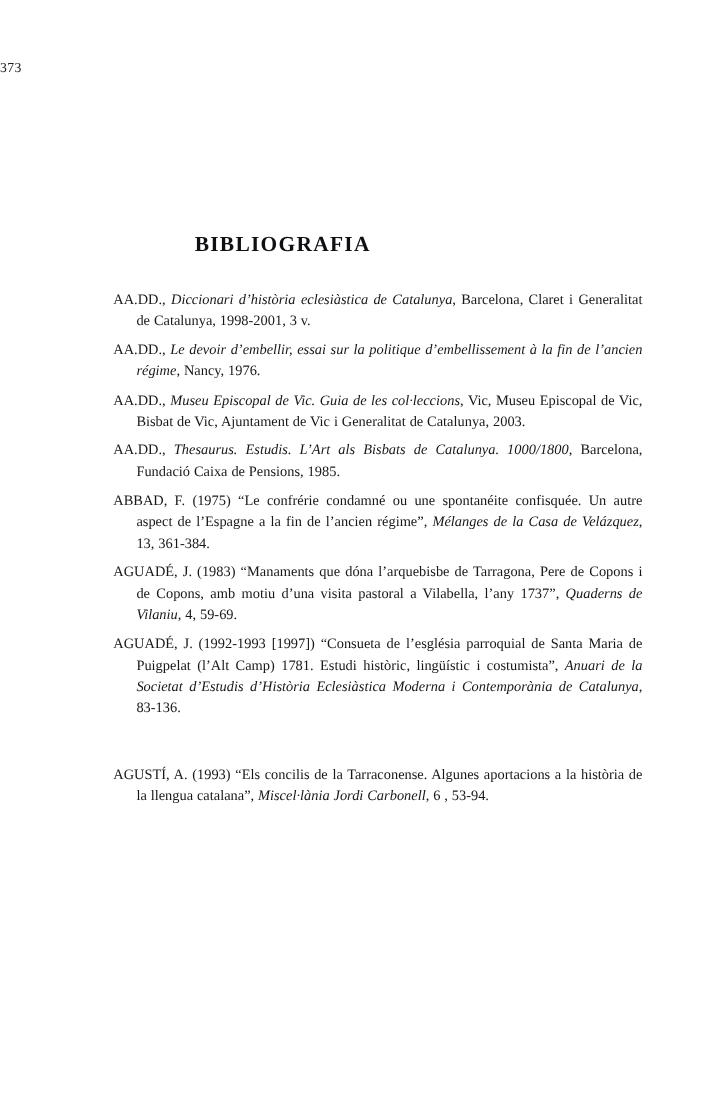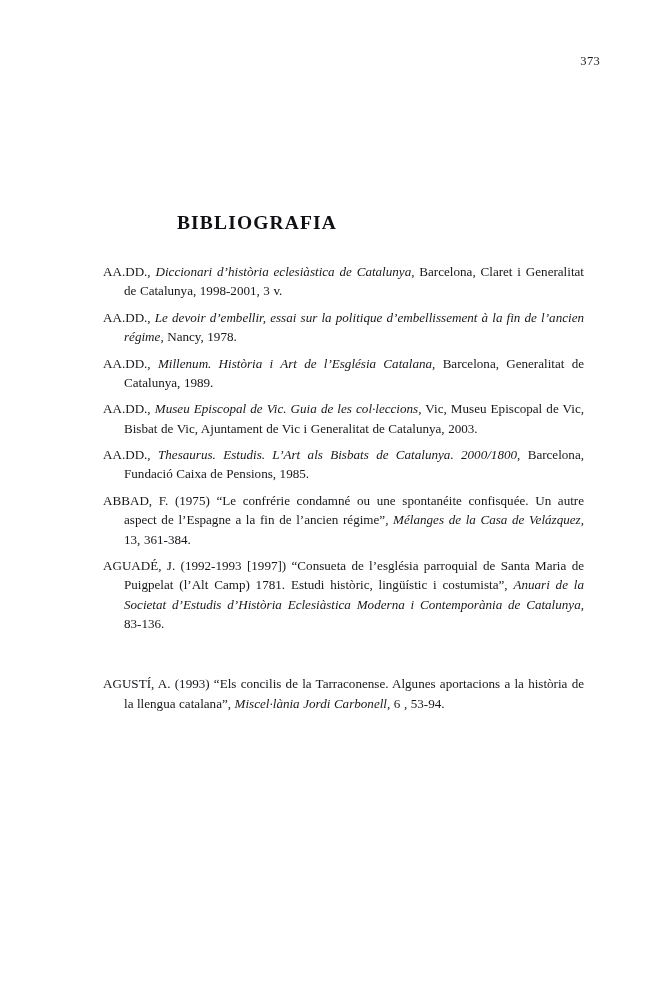--- a/index.html
+++ b/index.html
@@ -23,21 +23,20 @@
     height: 999px;
     box-sizing: border-box;
   }
 
   
   .folio {
     position: absolute;
     top: 54px;
     left: 0;
     width: 600px;
-    text-align: right;
     font-size: 12.5px;
     letter-spacing: 0.3px;
     color: #1b1a1e;
   }
 
   
   .page-title {
     position: absolute;
     top: 172px;
     left: 0;
@@ -85,22 +84,22 @@
 <body>
 
 <div class="page">
 
   <div class="folio">373</div>
 
   <h1 class="page-title">BIBLIOGRAFIA</h1>
 
   <div class="biblio">
       <p class="entry"><span>AA.DD., </span><i>Diccionari d’història eclesiàstica de Catalunya</i><span>, Barcelona, Claret i Generalitat de Catalunya, 1998-2001, 3 v.</span></p>
-      <p class="entry"><span>AA.DD., </span><i>Le devoir d’embellir, essai sur la politique d’embellissement à la fin de l’ancien régime</i><span>, Nancy, 1978.</span></p>
-      <p class="entry"><span>AA.DD., </span><i>Millenum. Història i Art de l’Església Catalana</i><span>, Barcelona, Generalitat de Catalunya, 1989.</span></p>
+      <p class="entry"><span>AA.DD., </span><i>Le devoir d’embellir, essai sur la politique d’embellissement à la fin de l’ancien régime</i><span>, Nancy, 1976.</span></p>
       <p class="entry"><span>AA.DD., </span><i>Museu Episcopal de Vic. Guia de les col·leccions</i><span>, Vic, Museu Episcopal de Vic, Bisbat de Vic, Ajuntament de Vic i Generalitat de Catalunya, 2003.</span></p>
-      <p class="entry"><span>AA.DD., </span><i>Thesaurus. Estudis. L’Art als Bisbats de Catalunya. 2000/1800</i><span>, Barcelona, Fundació Caixa de Pensions, 1985.</span></p>
+      <p class="entry"><span>AA.DD., </span><i>Thesaurus. Estudis. L’Art als Bisbats de Catalunya. 1000/1800</i><span>, Barcelona, Fundació Caixa de Pensions, 1985.</span></p>
       <p class="entry"><span>ABBAD, F. (1975) “Le confrérie condamné ou une spontanéite confisquée. Un autre aspect de l’Espagne a la fin de l’ancien régime”, </span><i>Mélanges de la Casa de Velázquez</i><span>, 13, 361-384.</span></p>
+      <p class="entry"><span>AGUADÉ, J. (1983) “Manaments que dóna l’arquebisbe de Tarragona, Pere de Copons i de Copons, amb motiu d’una visita pastoral a Vilabella, l’any 1737”, </span><i>Quaderns de Vilaniu</i><span>, 4, 59-69.</span></p>
       <p class="entry"><span>AGUADÉ, J. (1992-1993 [1997]) “Consueta de l’església parroquial de Santa Maria de Puigpelat (l’Alt Camp) 1781. Estudi històric, lingüístic i costumista”, </span><i>Anuari de la Societat d’Estudis d’Història Eclesiàstica Moderna i Contemporània de Catalunya</i><span>, 83-136.</span></p>
       <p class="entry"><span>AGUSTÍ, A. (1993) “Els concilis de la Tarraconense. Algunes aportacions a la història de la llengua catalana”, </span><i>Miscel·lània Jordi Carbonell</i><span>, 6 , 53-94.</span></p>
     </div>
 
 </div>
 
 </body></html>

